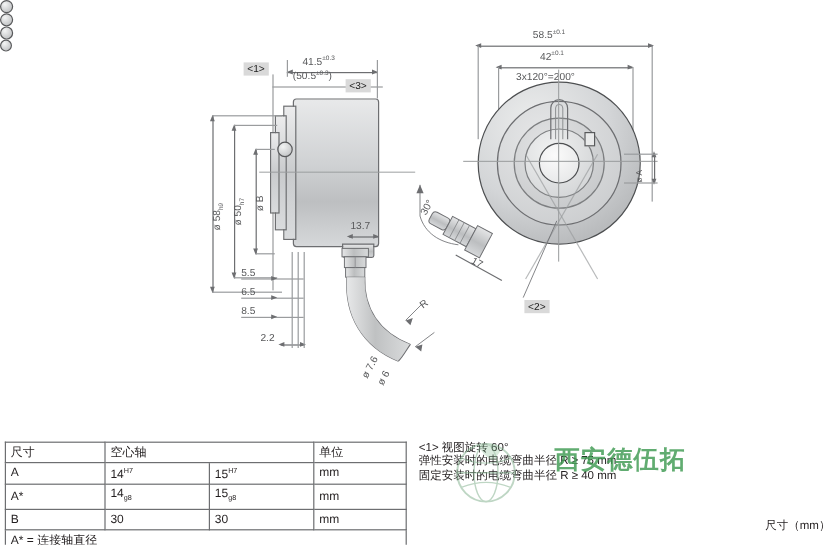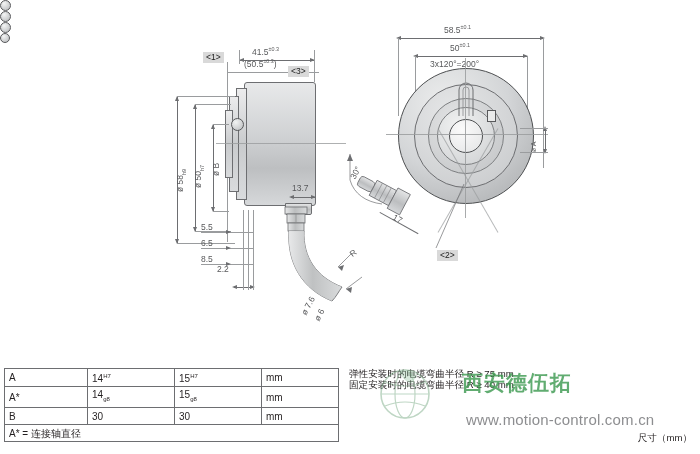--- a/index.html
+++ b/index.html
@@ -158,21 +158,21 @@
     <div class="arrow ar-r" style="left:226px;top:229.5px;"></div>
 
     <div class="dimtxt" style="left:201px;top:238px;">6.5</div>
     <div class="dl hl ext" style="left:201px;top:248px;width:52px;"></div>
     <div class="arrow ar-r" style="left:226px;top:245.5px;"></div>
 
     <div class="dimtxt" style="left:201px;top:254px;">8.5</div>
     <div class="dl hl ext" style="left:201px;top:264px;width:52px;"></div>
     <div class="arrow ar-r" style="left:226px;top:261.5px;"></div>
 
-    <div class="dimtxt" style="left:217px;top:264px;">2.2</div>
+    <div class="dimtxt" style="left:217px;top:276px;">2.2</div>
     <div class="dl hl" style="left:234px;top:287px;width:20px;"></div>
     <div class="arrow ar-l" style="left:232px;top:284.5px;"></div>
     <div class="arrow ar-r" style="left:250px;top:284.5px;"></div>
 
     <div class="dl vl ext" style="left:243px;top:210px;height:80px;"></div>
     <div class="dl vl ext" style="left:248px;top:210px;height:80px;"></div>
     <div class="dl vl ext" style="left:253px;top:210px;height:80px;"></div>
 
     <svg style="position:absolute;left:276px;top:205px;width:110px;height:125px;" viewBox="0 0 110 125">
       <defs>
@@ -208,21 +208,21 @@
     <div class="dimtxt" style="left:444px;top:24px;">
       <span>58.5</span><sup>±0.1</sup>
     </div>
     <div class="dl hl" style="left:398px;top:38px;width:146px;"></div>
     <div class="arrow ar-l" style="left:396px;top:35.5px;"></div>
     <div class="arrow ar-r" style="left:540px;top:35.5px;"></div>
     <div class="dl vl ext" style="left:398px;top:38px;height:78px;"></div>
     <div class="dl vl ext" style="left:543px;top:38px;height:130px;"></div>
 
     <div class="dimtxt" style="left:450px;top:42px;">
-      <span>50</span><sup>±0.1</sup>
+      <span>42</span><sup>±0.1</sup>
     </div>
     <div class="dl hl" style="left:415px;top:56px;width:112px;"></div>
     <div class="arrow ar-l" style="left:413px;top:53.5px;"></div>
     <div class="arrow ar-r" style="left:523px;top:53.5px;"></div>
     <div class="dl vl ext" style="left:415px;top:56px;height:62px;"></div>
     <div class="dl vl ext" style="left:527px;top:56px;height:62px;"></div>
 
     <div class="dimtxt" style="left:430px;top:59px;">3x120°=200°</div>
 
     <div class="face ringA" style="left:398px;top:68px;width:134px;height:134px;"></div>
@@ -285,20 +285,25 @@
 
     <svg style="position:absolute;left:430px;top:182px;width:60px;height:70px;" viewBox="0 0 60 70">
       <line x1="34" y1="2" x2="6" y2="66" stroke="#6d6e71" stroke-width=".7"></line>
     </svg>
     <div class="tag" style="left:437px;top:250px;">&lt;2&gt;</div>
   </div>
 
   <table class="dims">
     <tbody>
       <tr>
+        <td class="c1">尺寸</td>
+        <td class="c2" colspan="2">空心轴</td>
+        <td class="c4">单位</td>
+      </tr>
+      <tr>
         <td class="c1">A</td>
         <td class="c2"><span>14</span><sup>H7</sup></td>
         <td class="c3"><span>15</span><sup>H7</sup></td>
         <td class="c4">mm</td>
       </tr>
       <tr>
         <td class="c1">A*</td>
         <td class="c2"><span>14</span><sub>g8</sub></td>
         <td class="c3"><span>15</span><sub>g8</sub></td>
         <td class="c4">mm</td>
@@ -309,29 +314,29 @@
         <td class="c3">30</td>
         <td class="c4">mm</td>
       </tr>
       <tr>
         <td colspan="4">A* = 连接轴直径</td>
       </tr>
     </tbody>
   </table>
 
   <div class="notes">
+    <div>&lt;1&gt; 视图旋转 60°</div>
     <div>弹性安装时的电缆弯曲半径 R ≥ 75 mm</div>
     <div>固定安装时的电缆弯曲半径 R ≥ 40 mm</div>
   </div>
   <div class="unitnote">尺寸（mm）</div>
 
   <svg class="wm-globe" viewBox="0 0 56 56">
     <circle cx="28" cy="28" r="24" fill="none" stroke="#7fae8a" stroke-width="1.6"></circle>
     <ellipse cx="28" cy="28" rx="10" ry="24" fill="none" stroke="#7fae8a" stroke-width="1.2"></ellipse>
     <line x1="4" y1="28" x2="52" y2="28" stroke="#7fae8a" stroke-width="1.2"></line>
     <path d="M8,16 Q28,24 48,16" fill="none" stroke="#7fae8a" stroke-width="1.1"></path>
     <path d="M8,40 Q28,32 48,40" fill="none" stroke="#7fae8a" stroke-width="1.1"></path>
     <path d="M22,6 Q34,2 40,10 L34,18 Q26,14 22,6 Z" fill="#6fae7d" opacity=".55"></path>
   </svg>
   <div class="wm-name">西安德伍拓</div>
-  <div class="wm-url">www.motion-control.com.cn</div>
 
 </div>
 
 </body></html>

